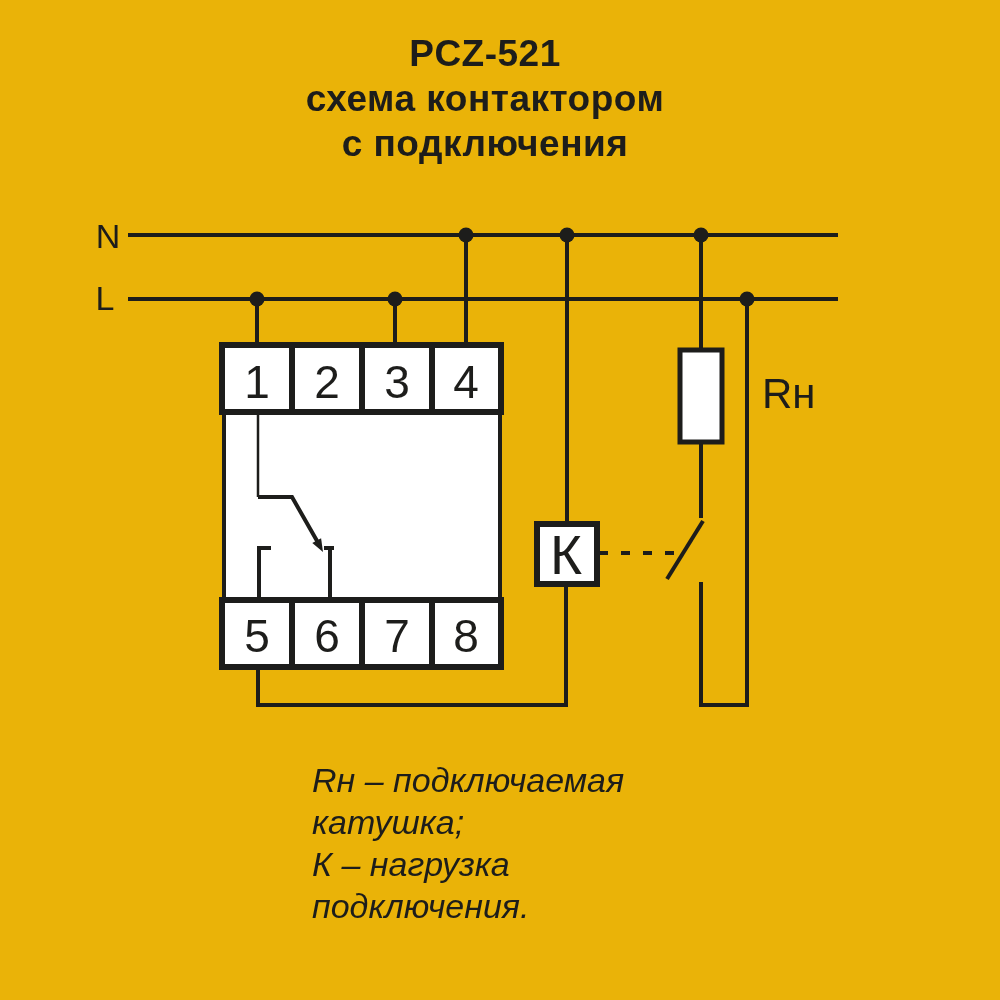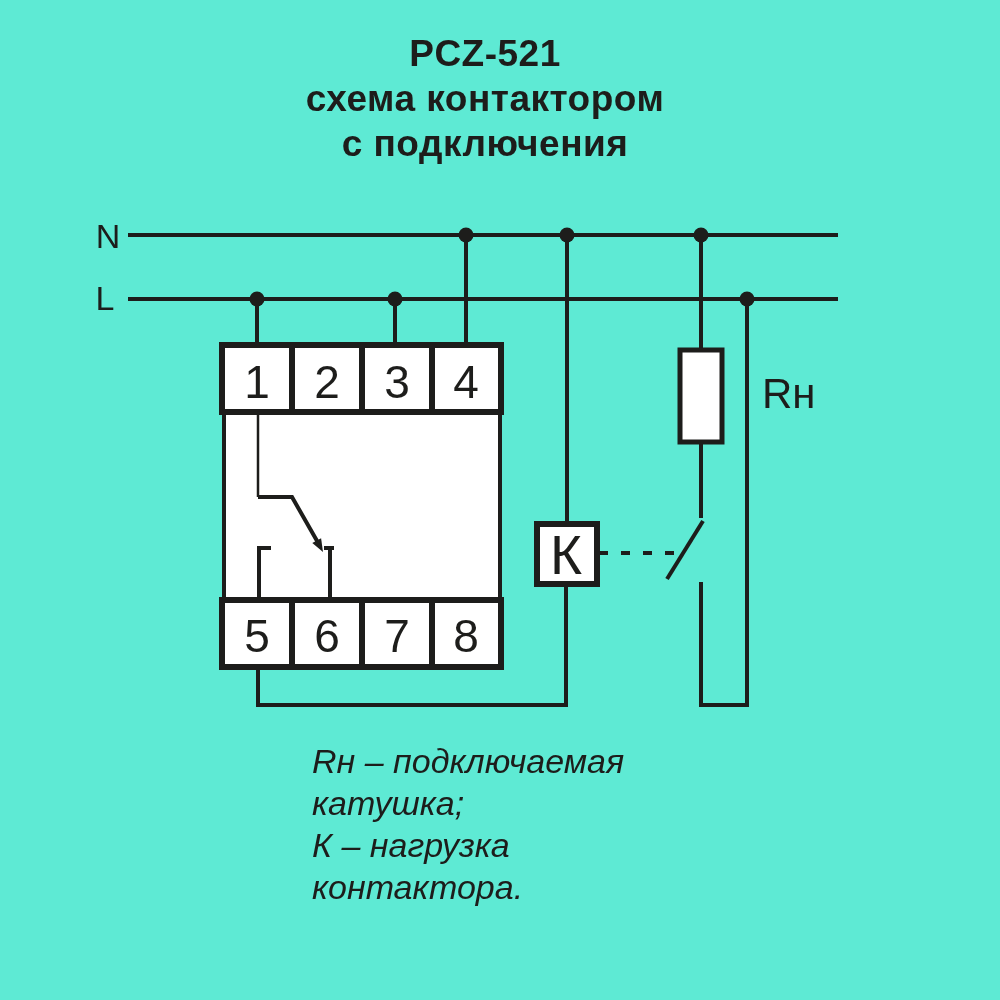--- a/index.html
+++ b/index.html
@@ -1,19 +1,19 @@
 <!DOCTYPE html>
 <html><head>
 <meta charset="utf-8">
 <style>
   html,body{margin:0;padding:0;background:#ffffff;}
   .stage{
     position:relative;
     width:1000px;height:1000px;
-    background:#5eead4;
+    background:#eab308;
     font-family:"Liberation Sans", sans-serif;
     color:#1d1d1b;
     overflow:hidden;
   }
   .title{
     position:absolute;
     top:31px;left:0;width:970px;
     text-align:center;
     font-weight:bold;
     font-size:37px;
@@ -21,21 +21,21 @@
     color:#1d1d1b;
     letter-spacing:0.5px;
   }
   .diagram-svg{
     position:absolute;
     top:0;left:0;
     width:1000px;height:1000px;
   }
   .caption{
     position:absolute;
-    left:312px;top:740px;
+    left:312px;top:759px;
     font-style:italic;
     font-size:34px;
     line-height:42px;
     color:#1d1d1b;
     white-space:nowrap;
   }
   .svg-label{
     font-family:"Liberation Sans", sans-serif;
     font-weight:300;
     fill:#1d1d1b;
@@ -120,16 +120,16 @@
     <text x="466" y="652" font-size="46" text-anchor="middle" class="svg-label">8</text>
 
     <text x="566" y="574" font-size="55" text-anchor="middle" class="svg-label">К</text>
     <text x="762" y="408" font-size="42" text-anchor="start" class="svg-label">Rн</text>
   </svg>
 
   <div class="caption">
     <div>Rн – подключаемая</div>
     <div>катушка;</div>
     <div>К – нагрузка</div>
-    <div>контактора.</div>
+    <div>подключения.</div>
   </div>
 
 </div>
 
 </body></html>

